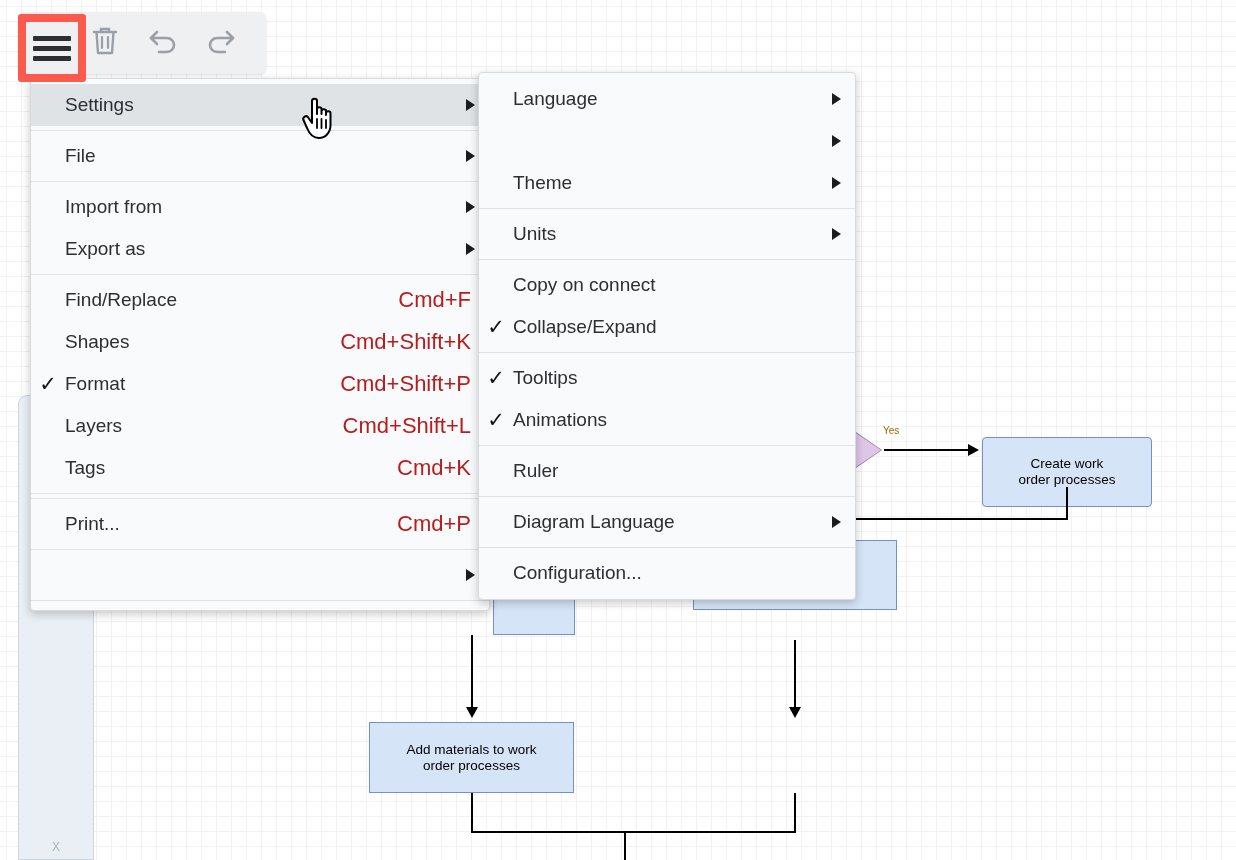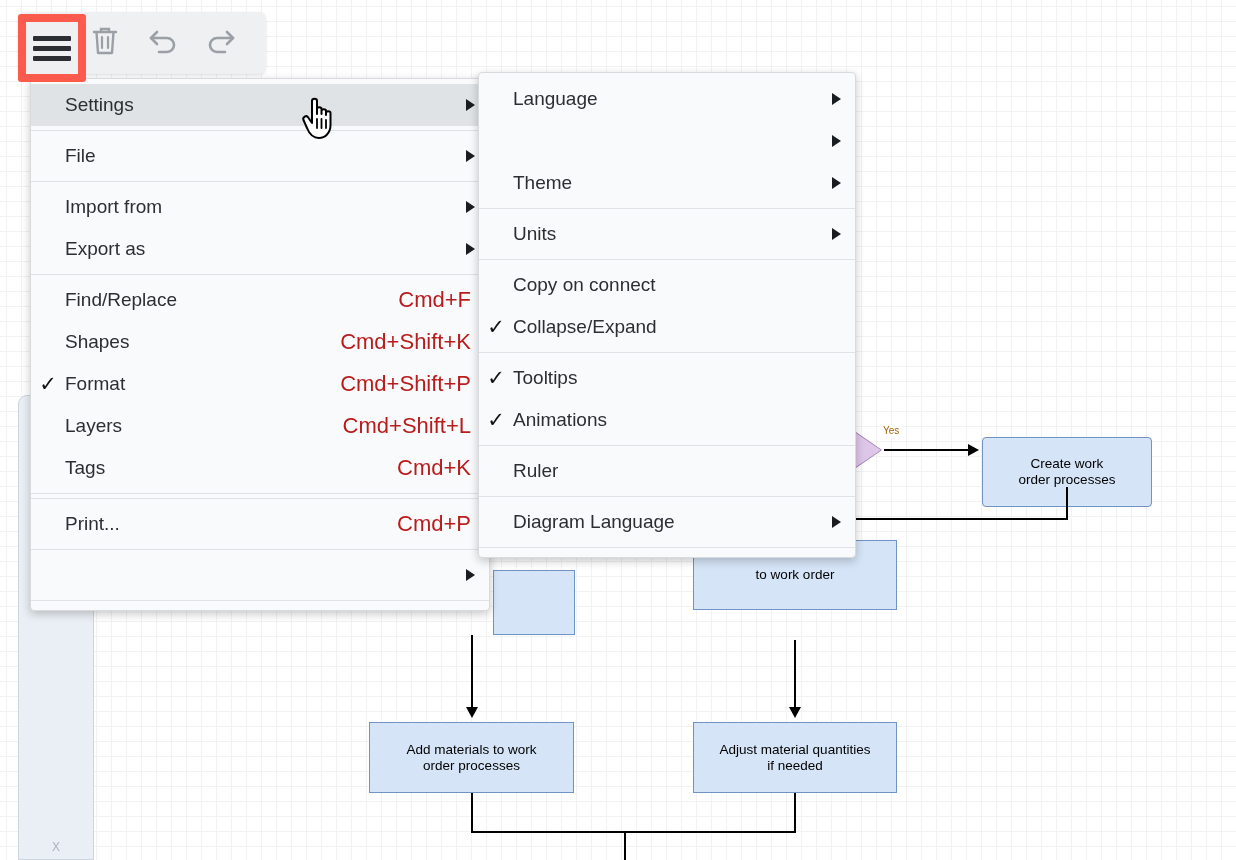--- a/index.html
+++ b/index.html
@@ -186,26 +186,20 @@
     <div class="edge v" style="left:471px; top:635px; height:75px;"></div>
     <div class="arrowhead-d" style="left:466px; top:707px;"></div>
 
     <div class="node" style="left:369px; top:722px; width:205px; height:71px;">
       <div>
         <div>Add materials to work</div>
         <div>order processes</div>
       </div>
     </div>
 
-    <div class="node" style="left:693px; top:722px; width:204px; height:71px;">
-      <div>
-        <div>Adjust material quantities</div>
-        <div>if needed</div>
-      </div>
-    </div>
 
     <div class="edge v" style="left:471px; top:793px; height:40px;"></div>
     <div class="edge v" style="left:794px; top:793px; height:40px;"></div>
     <div class="edge h" style="left:471px; top:831px; width:325px;"></div>
     <div class="edge v" style="left:624px; top:831px; height:29px;"></div>
   </div>
 
   <div class="palette">
     <div class="palette-letter" style="top:18px;">C</div>
 
@@ -390,20 +384,24 @@
     </div>
     <div class="sep"></div>
 
     <div class="mi">
       <span class="check"></span>
       <span class="label">Diagram Language</span>
       <span class="caret"></span>
     </div>
     <div class="sep"></div>
 
+    <div class="mi">
+      <span class="check"></span>
+      <span class="label">Configuration...</span>
+    </div>
   </div>
 
   <div class="cursor">
     <svg width="42" height="48" viewBox="0 0 42 48">
       <path d="M13 30 L13 8 C13 5 18 5 18 8 L18 21 L18 16 C18 13.5 22.5 13.5 22.5 16 L22.5 21
                L22.5 18 C22.5 15.5 27 15.5 27 18 L27 22 L27 20 C27 17.8 31.5 17.8 31.5 20
                L31.5 32 C31.5 40 26 45 20 45 C13 45 10 40 8 35 L4.5 27 C3.2 24 7.5 21.6 9.2 24.5 Z" fill="#ffffff" stroke="#000000" stroke-width="2" stroke-linejoin="round"></path>
       <path d="M18 26 L18 35 M22.5 26 L22.5 35 M27 27 L27 35" stroke="#000000" stroke-width="1.8" stroke-linecap="round"></path>
     </svg>
   </div>

